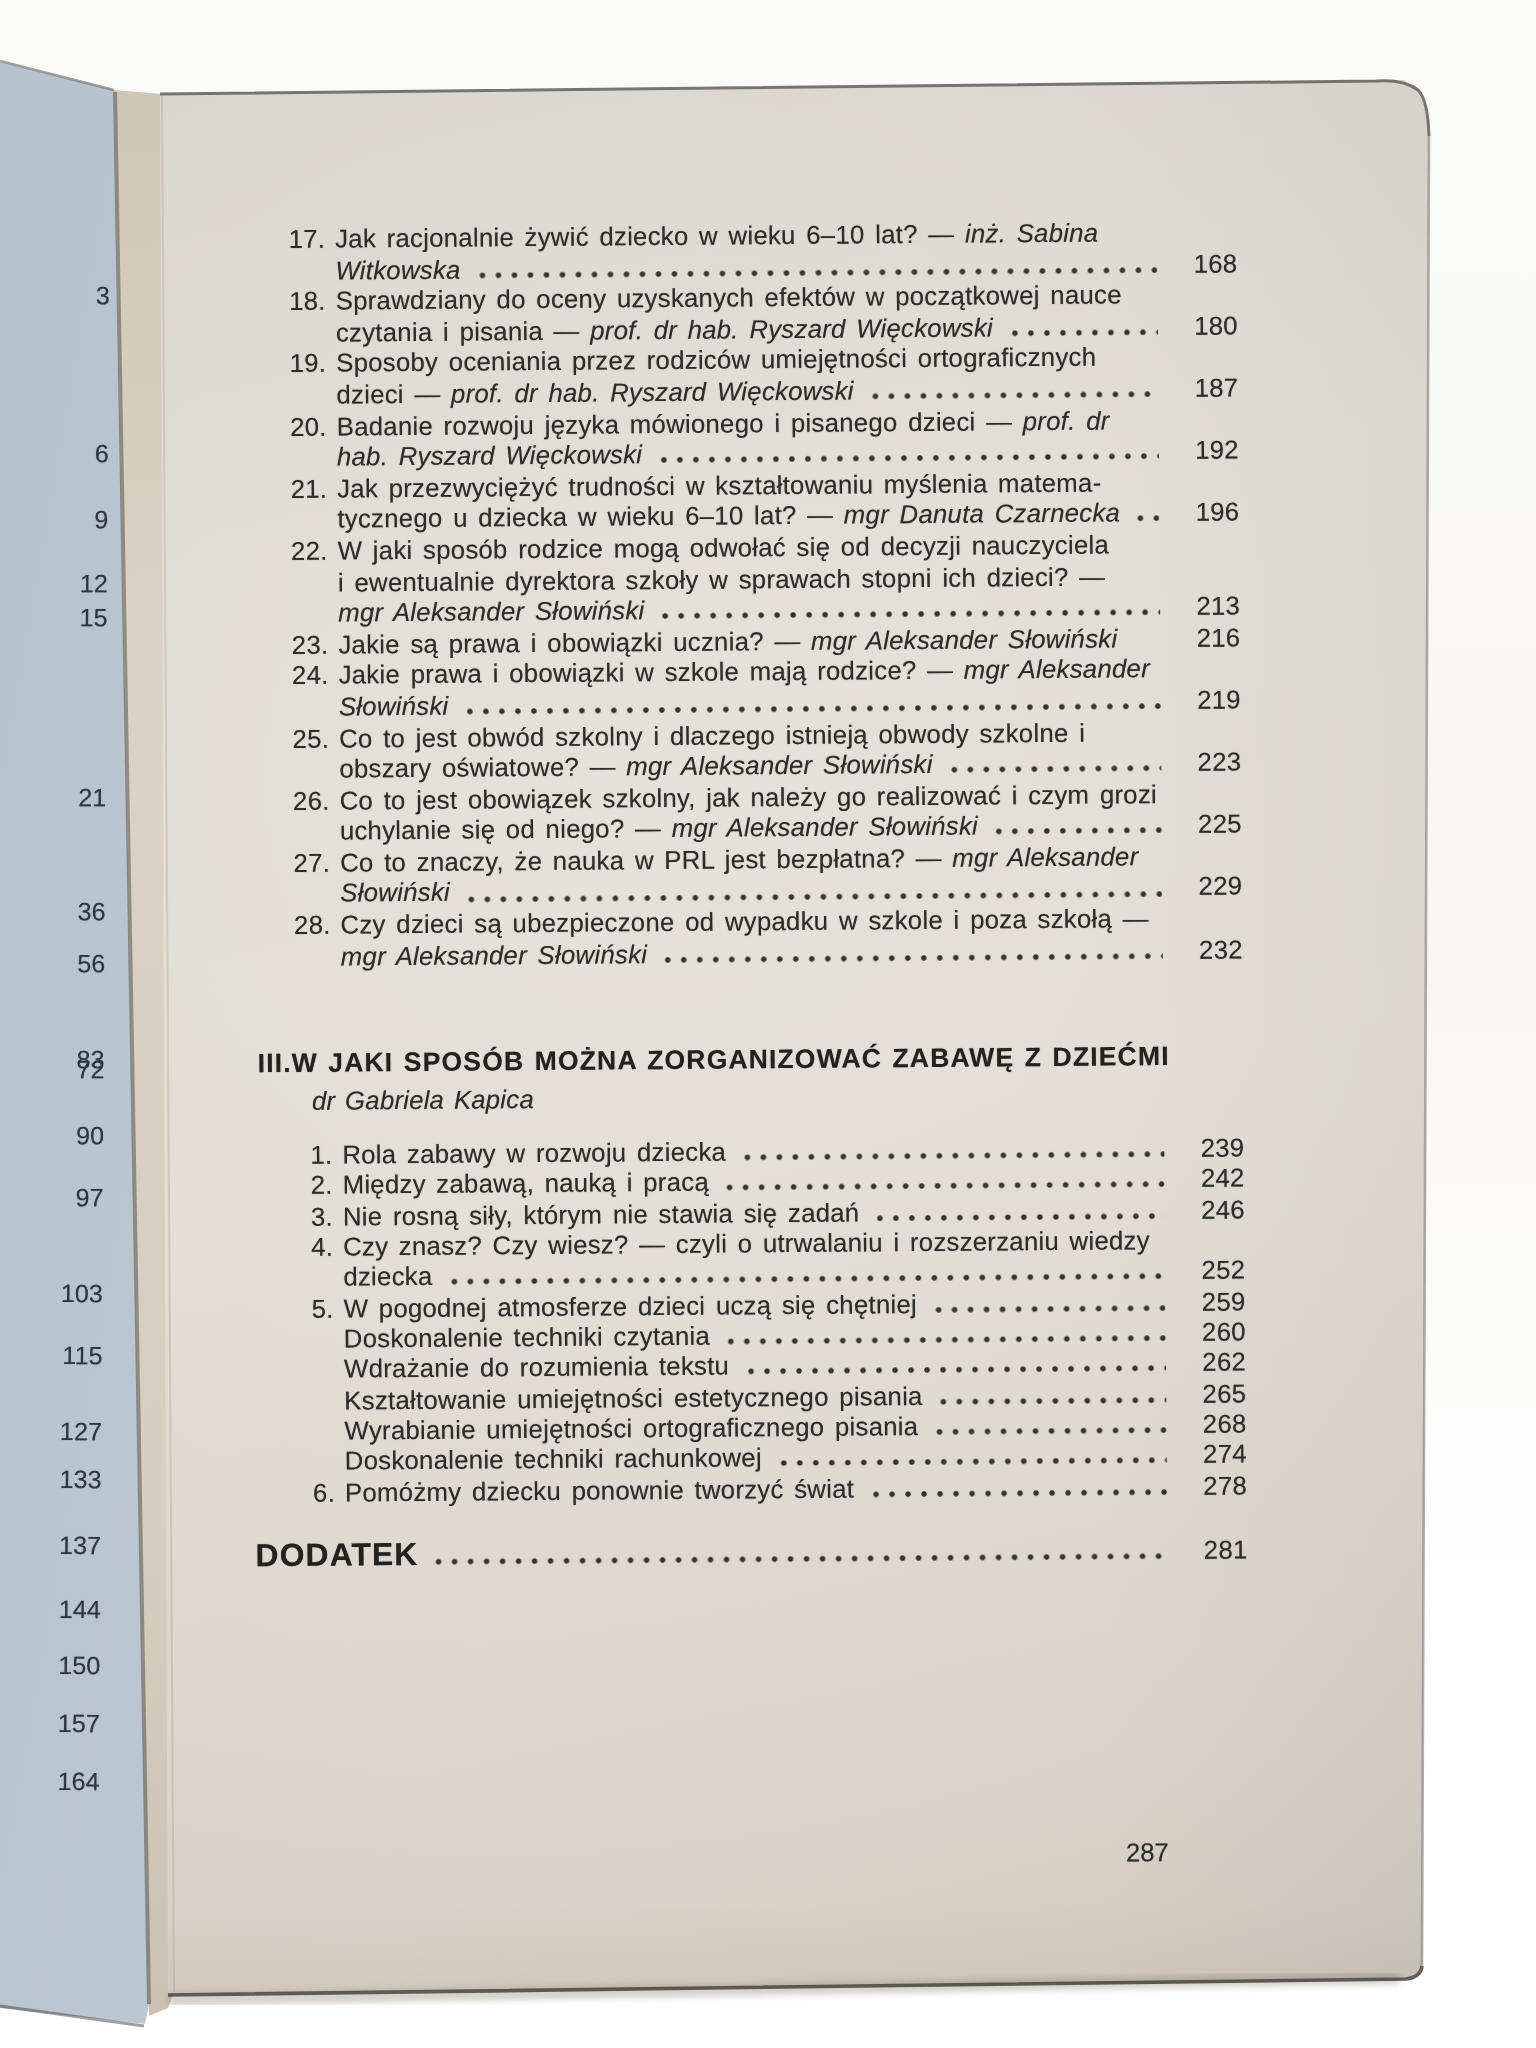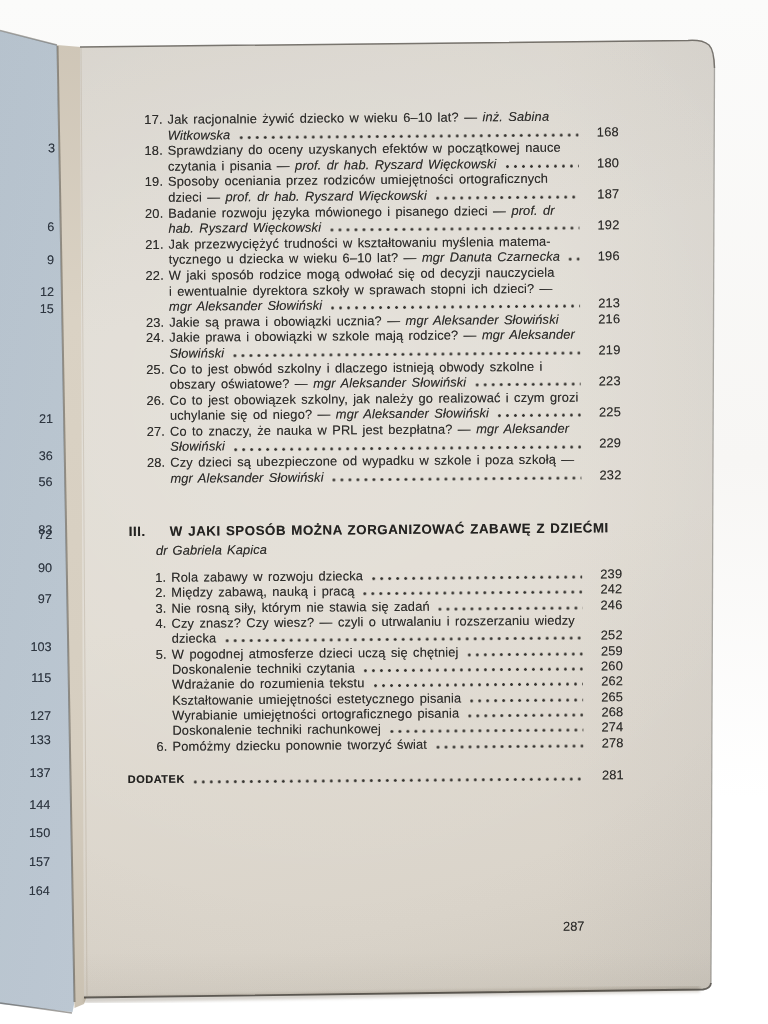--- a/index.html
+++ b/index.html
@@ -37,25 +37,25 @@
   .row{display:flex;align-items:baseline;}
   .num{flex:0 0 26px;text-align:right;margin-right:5px;}
   .txt{white-space:nowrap;}
   .it{font-style:italic;}
   .fill{flex:1 1 6px;min-width:4px;align-self:stretch;margin:0 10px 0 7px;}
   .fill.dots{background-image:radial-gradient(circle at 1.5px 1.5px,#35332f 1.15px,rgba(53,51,47,0) 1.6px);
     background-size:8px 3px;background-repeat:repeat-x;background-position:2px calc(100% - 3.5px);}
   .pg{flex:0 0 30px;text-align:right;}
   #heading{position:absolute;left:127px;top:524px;width:500px;font-size:13.3px;line-height:16px;
     font-weight:bold;letter-spacing:.55px;color:#232220;word-spacing:1px;}
-  #heading .hnum{flex:0 0 auto;margin-right:24px;}
+  #heading .hnum{flex:0 0 auto;margin-right:0;}
   .author{margin:3px 0 0 27px;font-weight:normal;font-style:italic;font-size:12.9px;
     letter-spacing:.1px;word-spacing:1.2px;color:#2d2c2a;}
   #dodatek{left:124px;top:771px;width:496px;font-size:12.9px;line-height:15.5px;}
-  #dodatek .label{font-weight:bold;font-size:11px;letter-spacing:.5px;color:#232220;white-space:nowrap;}
+  #dodatek .label{font-weight:bold;font-size:16px;letter-spacing:.5px;color:#232220;white-space:nowrap;}
   #folio{position:absolute;left:558px;top:922px;width:64px;font-size:12.9px;}
   
   #left-numbers{position:absolute;left:0;top:0;width:56px;height:1024px;
     transform:rotate(.4deg);transform-origin:30px 140px;
     font-size:12.6px;color:#2e3640;text-shadow:0 0 .5px rgba(46,54,64,.5);}
   .lpn{position:absolute;right:1px;line-height:15px;}
 </style>
 </head>
 <body>
 
@@ -84,21 +84,21 @@
   </svg>
 
   <div class="main-page-shade"></div>
 
   <div id="left-numbers">
       <span class="lpn" style="top: 141px;">3</span>
       <span class="lpn" style="top: 220px;">6</span>
       <span class="lpn" style="top: 253px;">9</span>
       <span class="lpn" style="top: 285px;">12</span>
       <span class="lpn" style="top: 302px;">15</span>
-      <span class="lpn" style="top: 412px; margin-left: 40px;">21</span>
+      <span class="lpn" style="top: 392px; margin-left: 40px;">21</span>
       <span class="lpn" style="top: 449px;">36</span>
       <span class="lpn" style="top: 475px;">56</span>
       <span class="lpn" style="top: 482px; margin-top: 46px;">72</span>
       <span class="lpn" style="top: 523px;">83</span>
       <span class="lpn" style="top: 561px;">90</span>
       <span class="lpn" style="top: 592px; text-align: right;">97</span>
       <span class="lpn" style="top: 640px;">103</span>
       <span class="lpn" style="top: 671px;">115</span>
       <span class="lpn" style="top: 709px;">127</span>
       <span class="lpn" style="top: 733px;">133</span>

